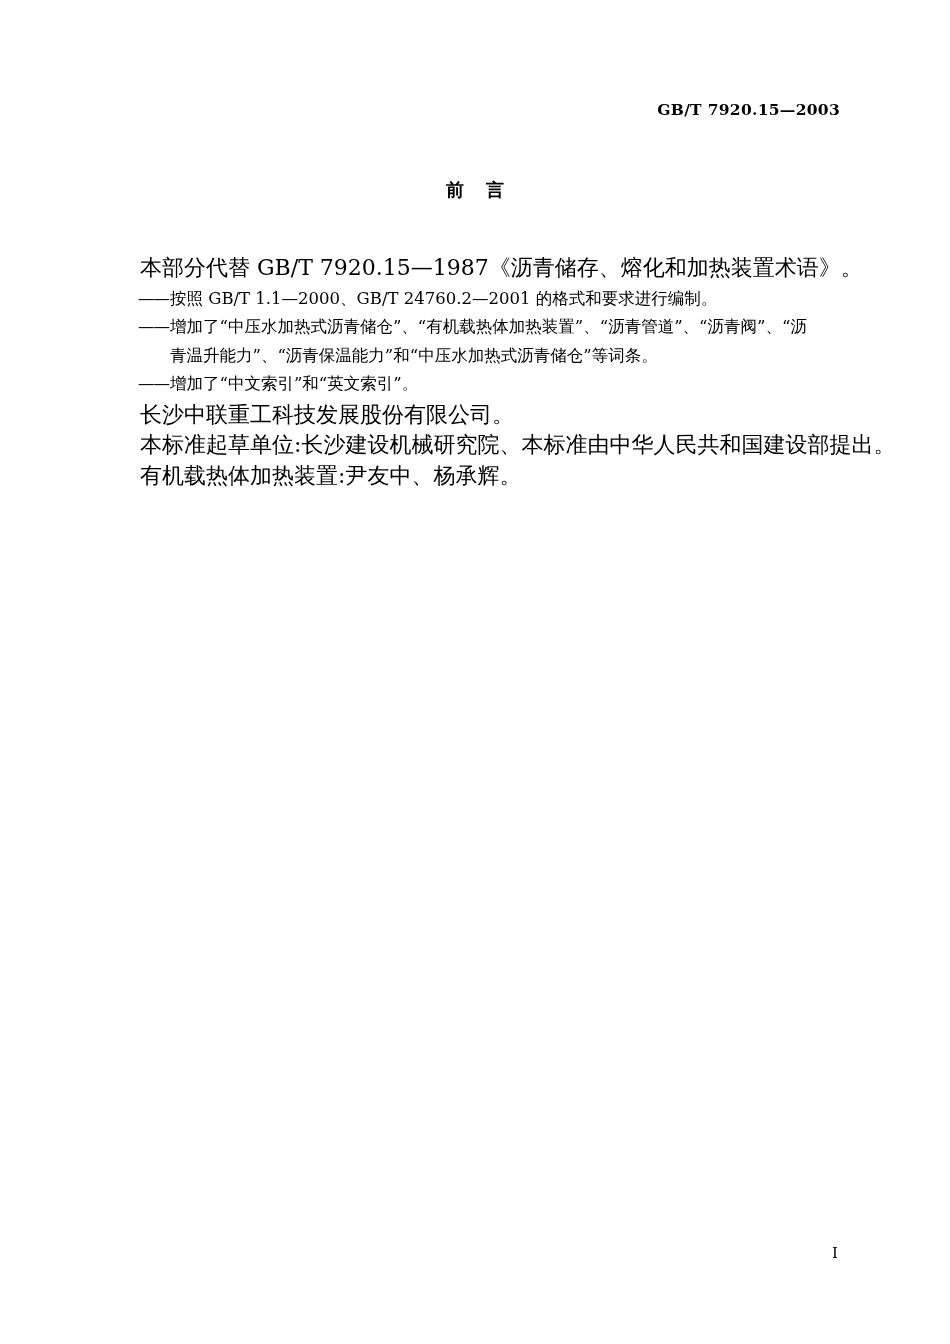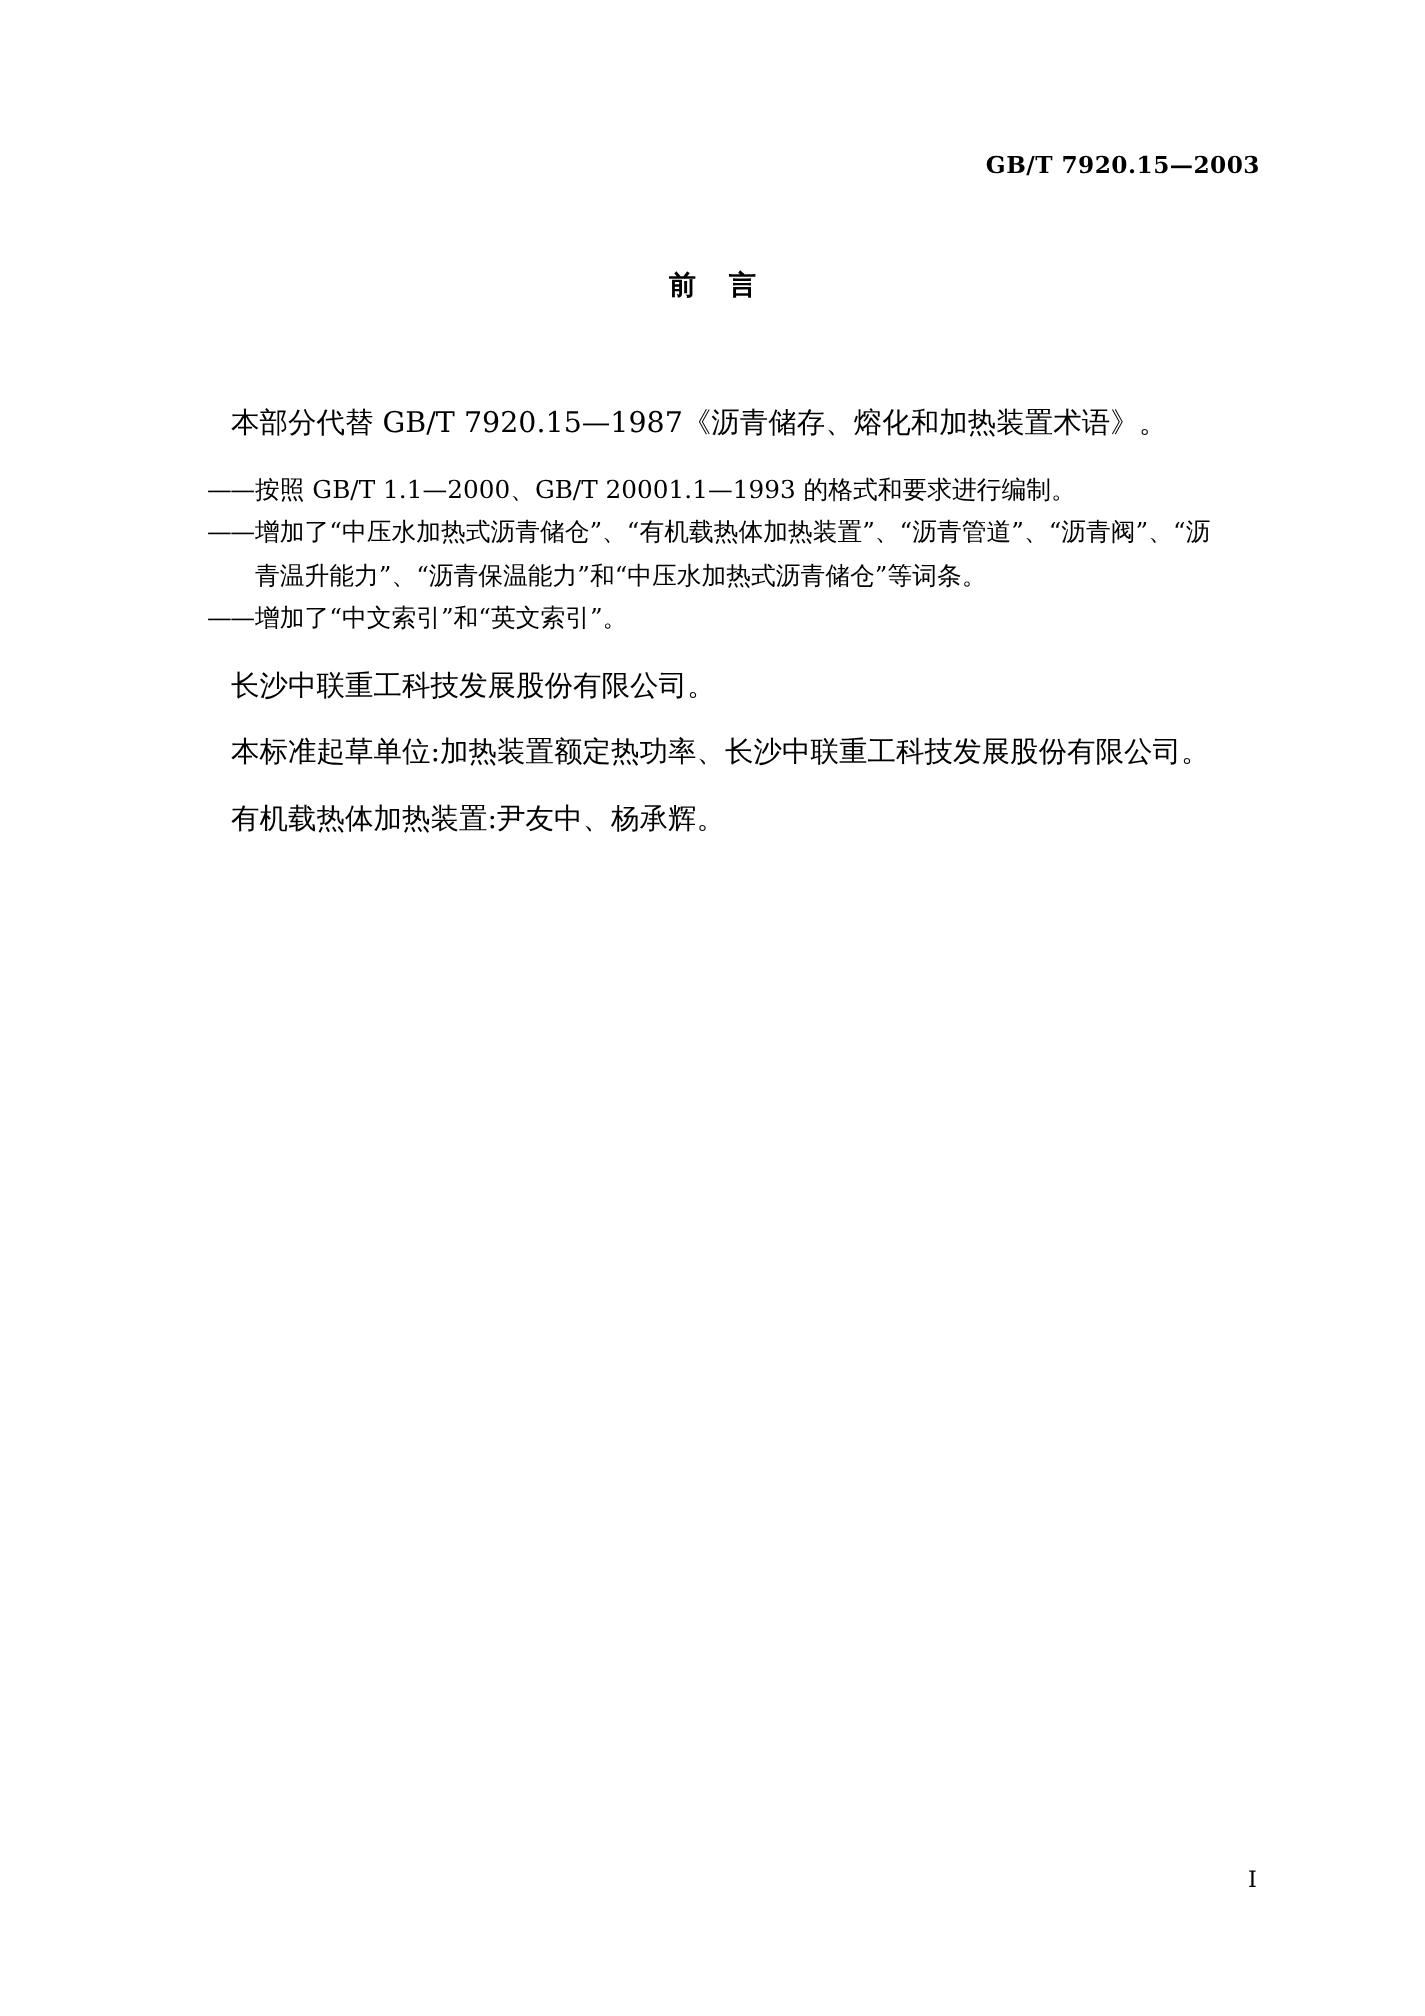--- a/index.html
+++ b/index.html
@@ -40,23 +40,23 @@
     letter-spacing: 22px;
     text-indent: 22px;
   }
   .body-block {
     position: absolute;
     top: 252px;
     left: 138px;
     width: 680px;
   }
   .para {
-    font-size: 19px;
+    font-size: 22px;
     line-height: 28.5px;
-    margin: 16px;
+    margin: 2px;
     white-space: nowrap;
   }
   .dash-item {
     display: flex;
     font-size: 16.5px;
     line-height: 28.5px;
   }
   .dash-mark {
     flex: 0 0 auto;
     letter-spacing: -1px;
@@ -81,34 +81,34 @@
   <div class="header-code">GB/T 7920.15—2003</div>
 
   <div class="doc-title">前言</div>
 
   <div class="body-block">
 
     <p class="para">本部分代替 GB/T 7920.15—1987《沥青储存、熔化和加热装置术语》。</p>
 
     <div class="dash-item">
       <span class="dash-mark">——</span>
-      <span class="dash-text">按照 GB/T 1.1—2000、GB/T 20001.1—1993 的格式和要求进行编制。</span>
+      <span class="dash-text">按照 GB/T 1.1—2000、GB/T 24760.2—2001 的格式和要求进行编制。</span>
     </div>
 
     <div class="dash-item">
       <span class="dash-mark">——</span>
       <span class="dash-text">增加了“中压水加热式沥青储仓”、“有机载热体加热装置”、“沥青管道”、“沥青阀”、“沥青温升能力”、“沥青保温能力”和“中压水加热式沥青储仓”等词条。</span>
     </div>
 
     <div class="dash-item">
       <span class="dash-mark">——</span>
       <span class="dash-text">增加了“中文索引”和“英文索引”。</span>
     </div>
 
     <p class="para">长沙中联重工科技发展股份有限公司。</p>
-    <p class="para">本标准起草单位:加热装置额定热功率、长沙中联重工科技发展股份有限公司。</p>
+    <p class="para">本标准起草单位:长沙建设机械研究院、本标准由中华人民共和国建设部提出。</p>
     <p class="para">有机载热体加热装置:尹友中、杨承辉。</p>
 
   </div>
 
   <div class="page-number">I</div>
 
 </div>
 
 </body></html>

